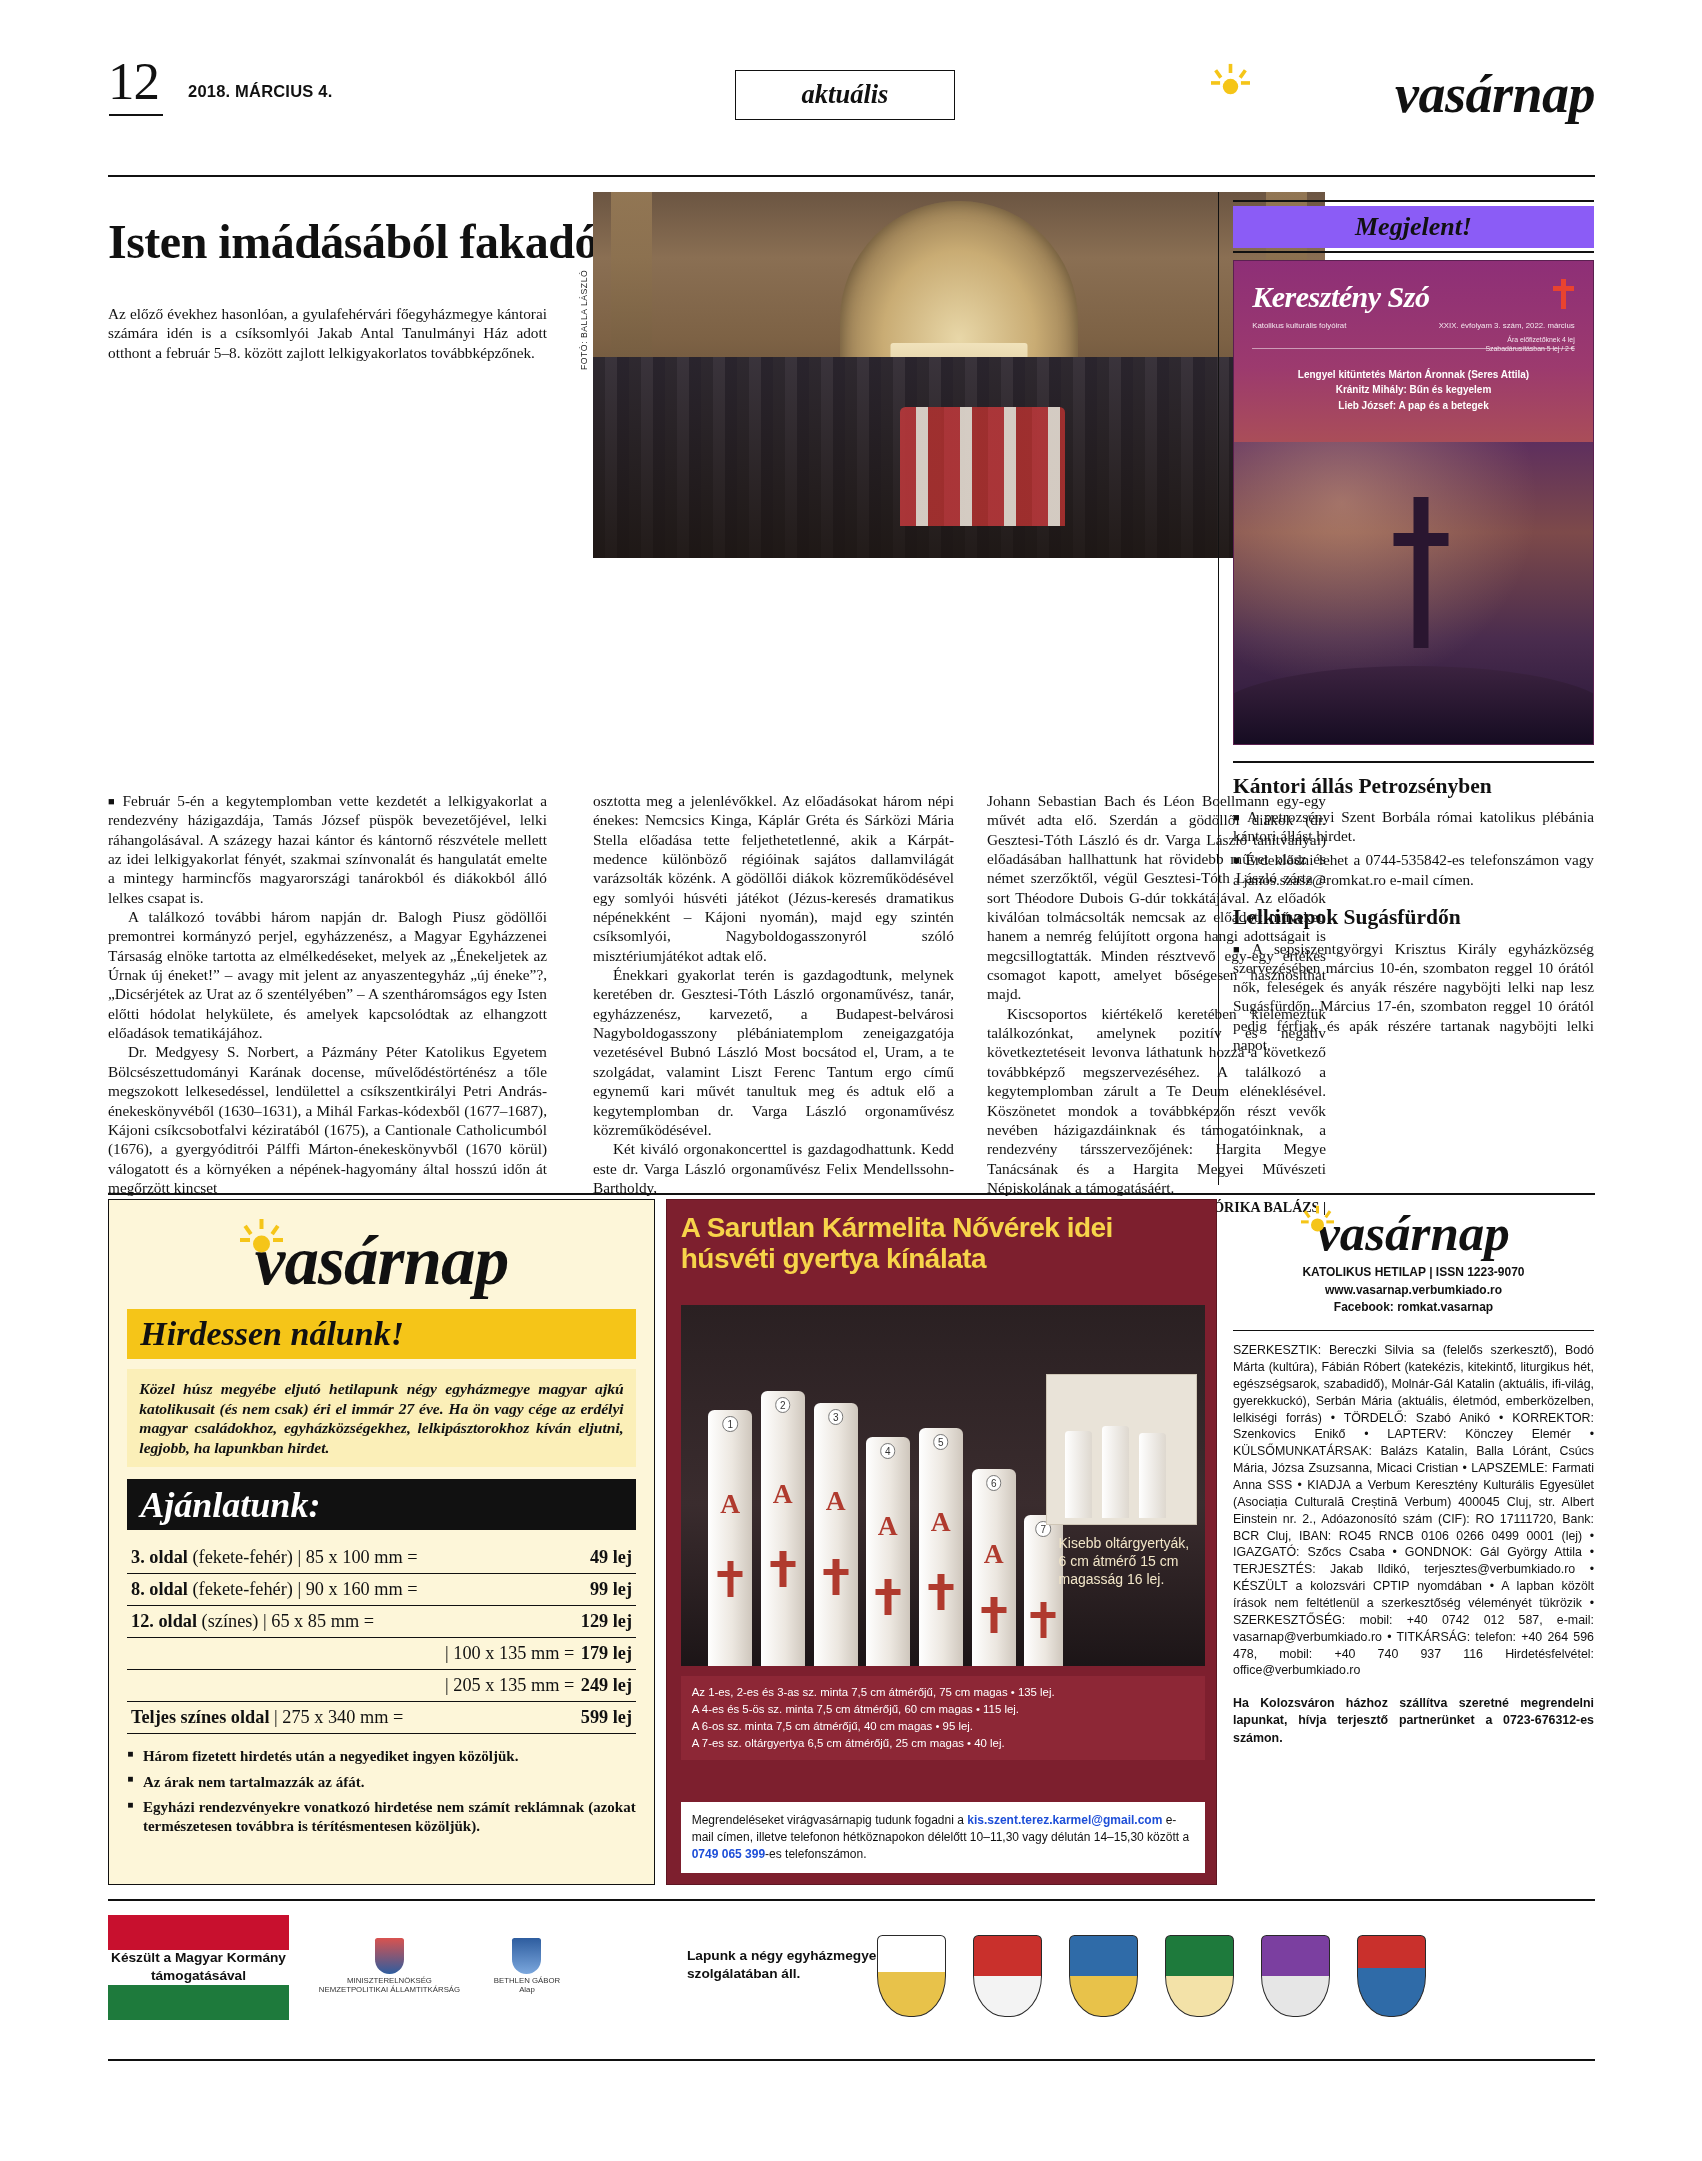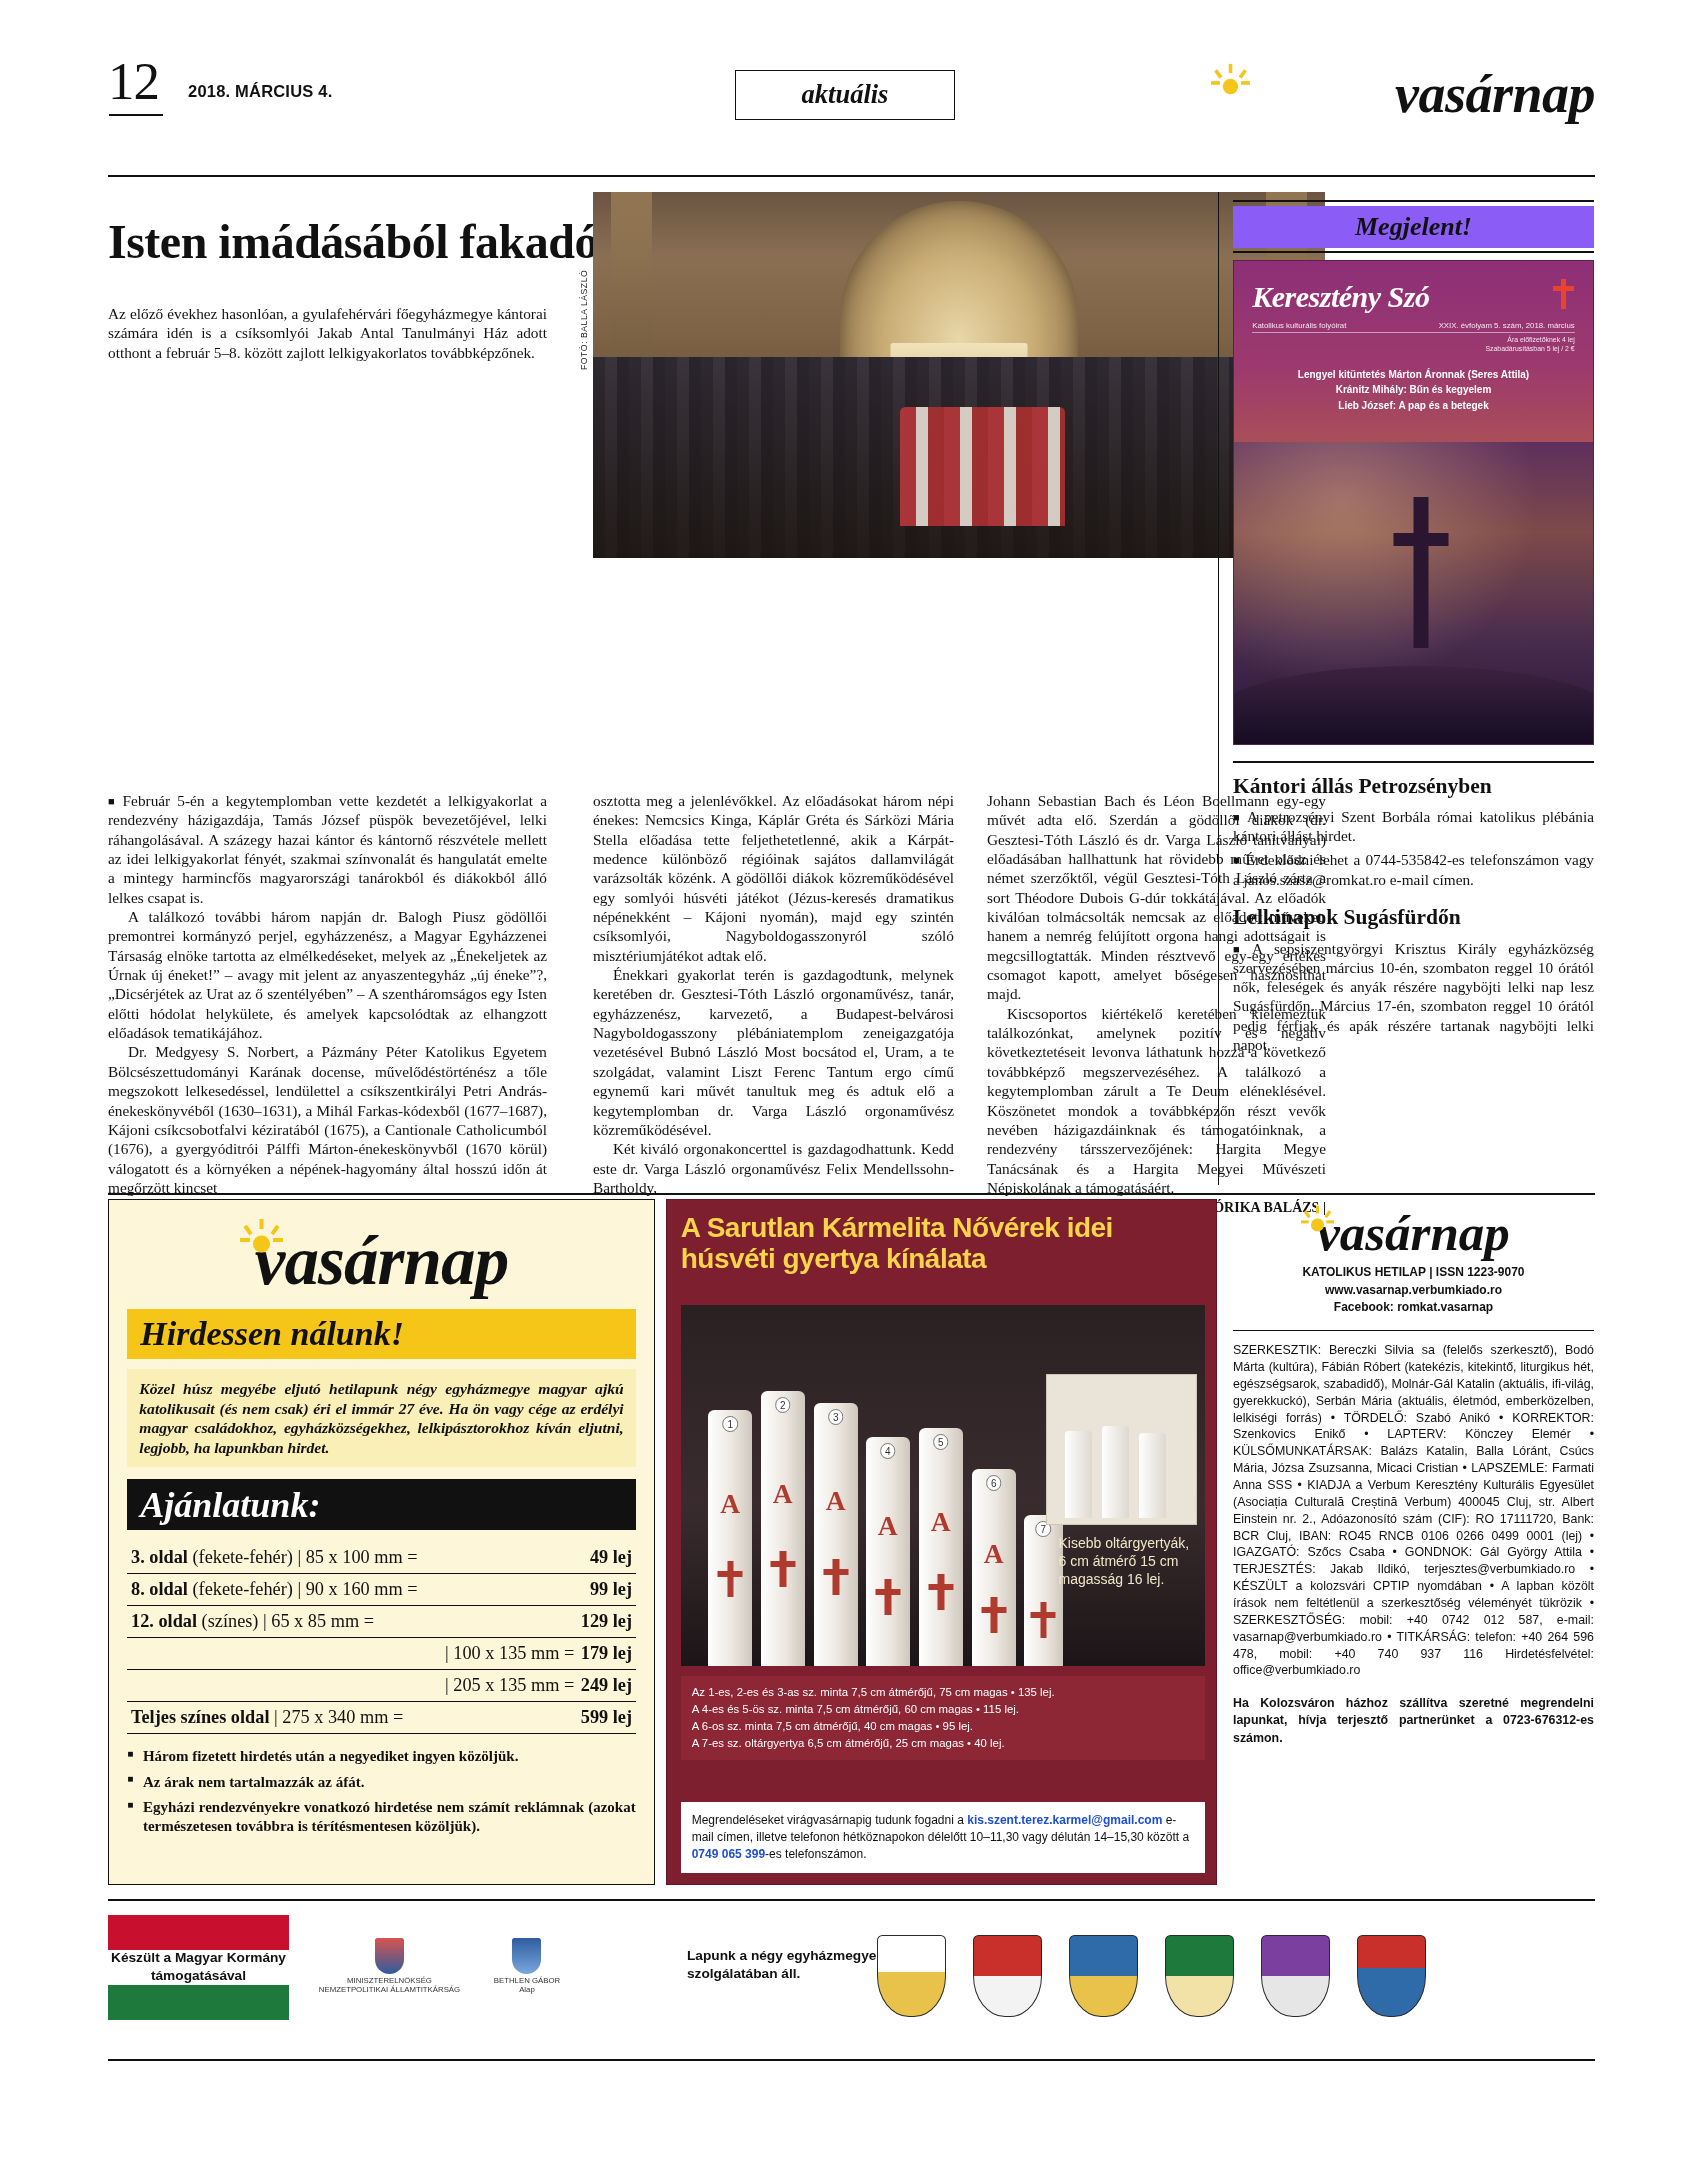--- a/index.html
+++ b/index.html
@@ -184,21 +184,21 @@
     position: absolute; right: 19px; top: 18.3px; width: 21px; height: 30px;
   }
   .ksz-cross::before { content:""; position:absolute; left:8.2px; top:0; width:5px; height:30px; background:#e9432f;}
   .ksz-cross::after { content:""; position:absolute; left:0; top:7.3px; width:21px; height:5px; background:#e9432f;}
   .ksz-sub {
     position: absolute; left: 18.3px; top: 60px; right: 18.3px;
     font-family: "Liberation Sans", sans-serif;
     font-size: 7.8px; color: #f4e7ef;
     display: flex; justify-content: space-between;
     border-bottom: 0.5px solid rgba(255,255,255,.5);
-    padding-bottom: 2px;
+    padding-bottom: 18px;
   }
   .ksz-price {
     position: absolute; right: 18.3px; top: 75px;
     font-family: "Liberation Sans", sans-serif;
     font-size: 6.9px; color: #f4e7ef; text-align: right; line-height: 1.3;
   }
   .ksz-lines {
     position: absolute; left: 18.3px; right: 18.3px; top: 106px;
     font-family: "Liberation Sans", sans-serif;
     font-size: 10px; font-weight: bold; color: #fff;
@@ -468,21 +468,21 @@
     <div style="height:13.7px"></div>
     <div class="megjelent-bar">
       <span>Megjelent!</span>
     </div>
 
     <div class="ksz-cover">
       <div class="ksz-title">Keresztény Szó</div>
       <div class="ksz-cross"></div>
       <div class="ksz-sub">
         <span>Katolikus kulturális folyóirat</span>
-        <span>XXIX. évfolyam 5. szám, 2018. március</span>
+        <span>XXIX. évfolyam 3. szám, 2022. március</span>
       </div>
       <div class="ksz-price" style="white-space:pre-line">Ára előfizetőknek 4 lej
 Szabadárusításban 5 lej / 2 €</div>
       <div class="ksz-lines">
         <div>Lengyel kitüntetés Márton Áronnak (Seres Attila)</div>
         <div>Kránitz Mihály: Bűn és kegyelem</div>
         <div>Lieb József: A pap és a betegek</div>
       </div>
       <div class="ksz-photo">
         <div class="bigcross"></div>

